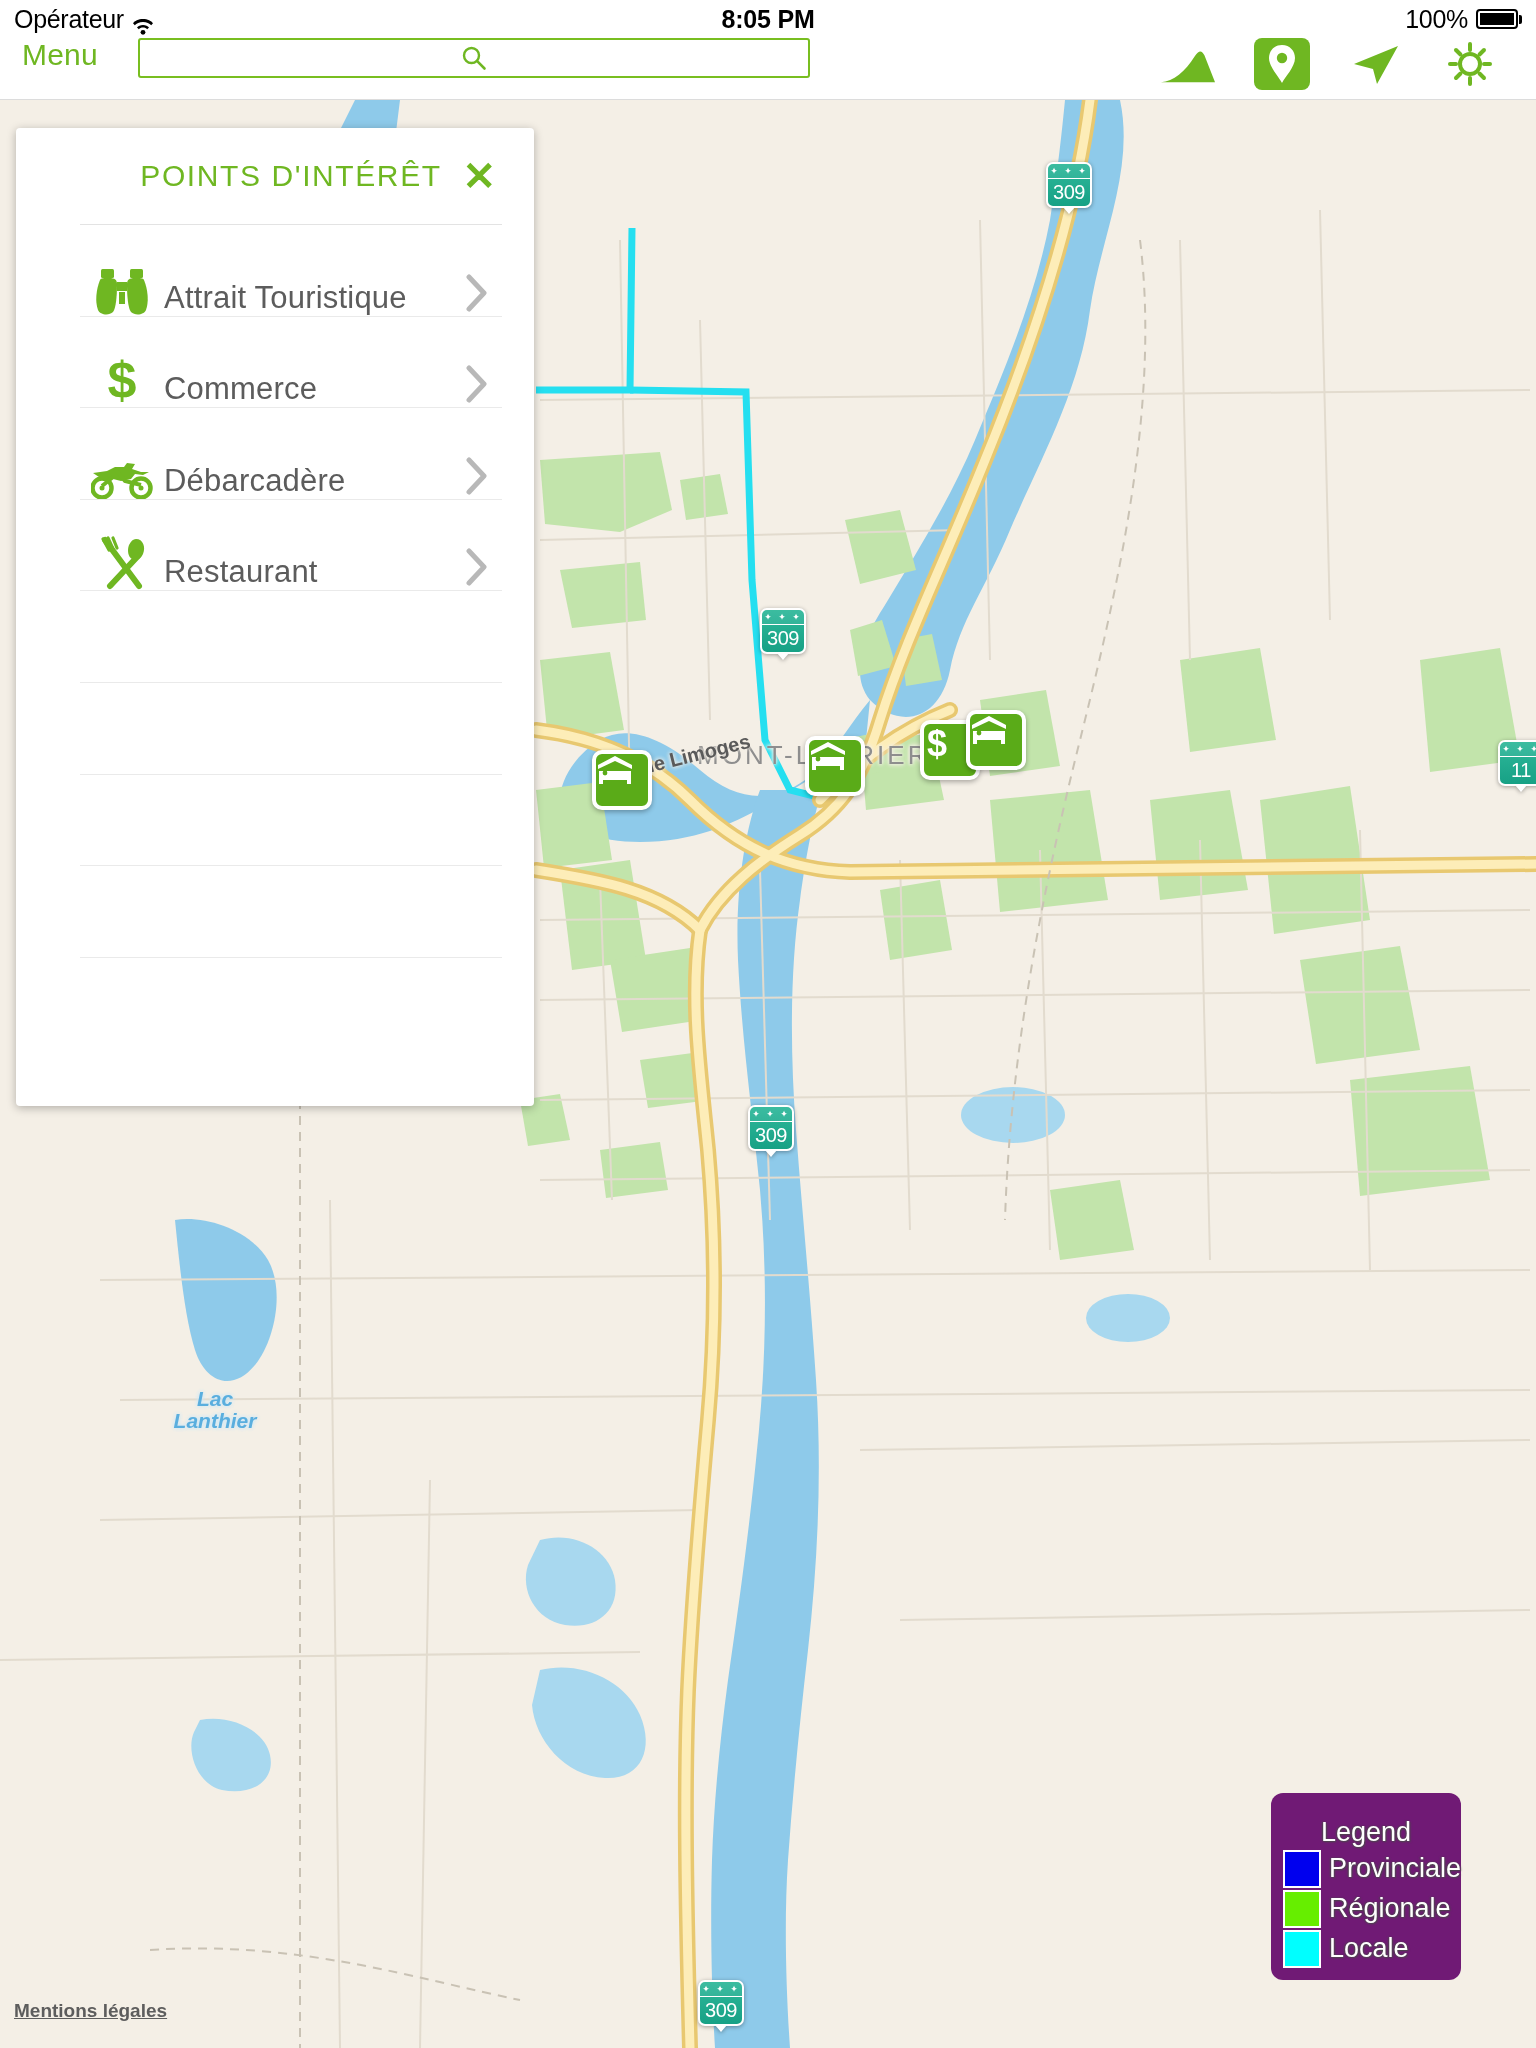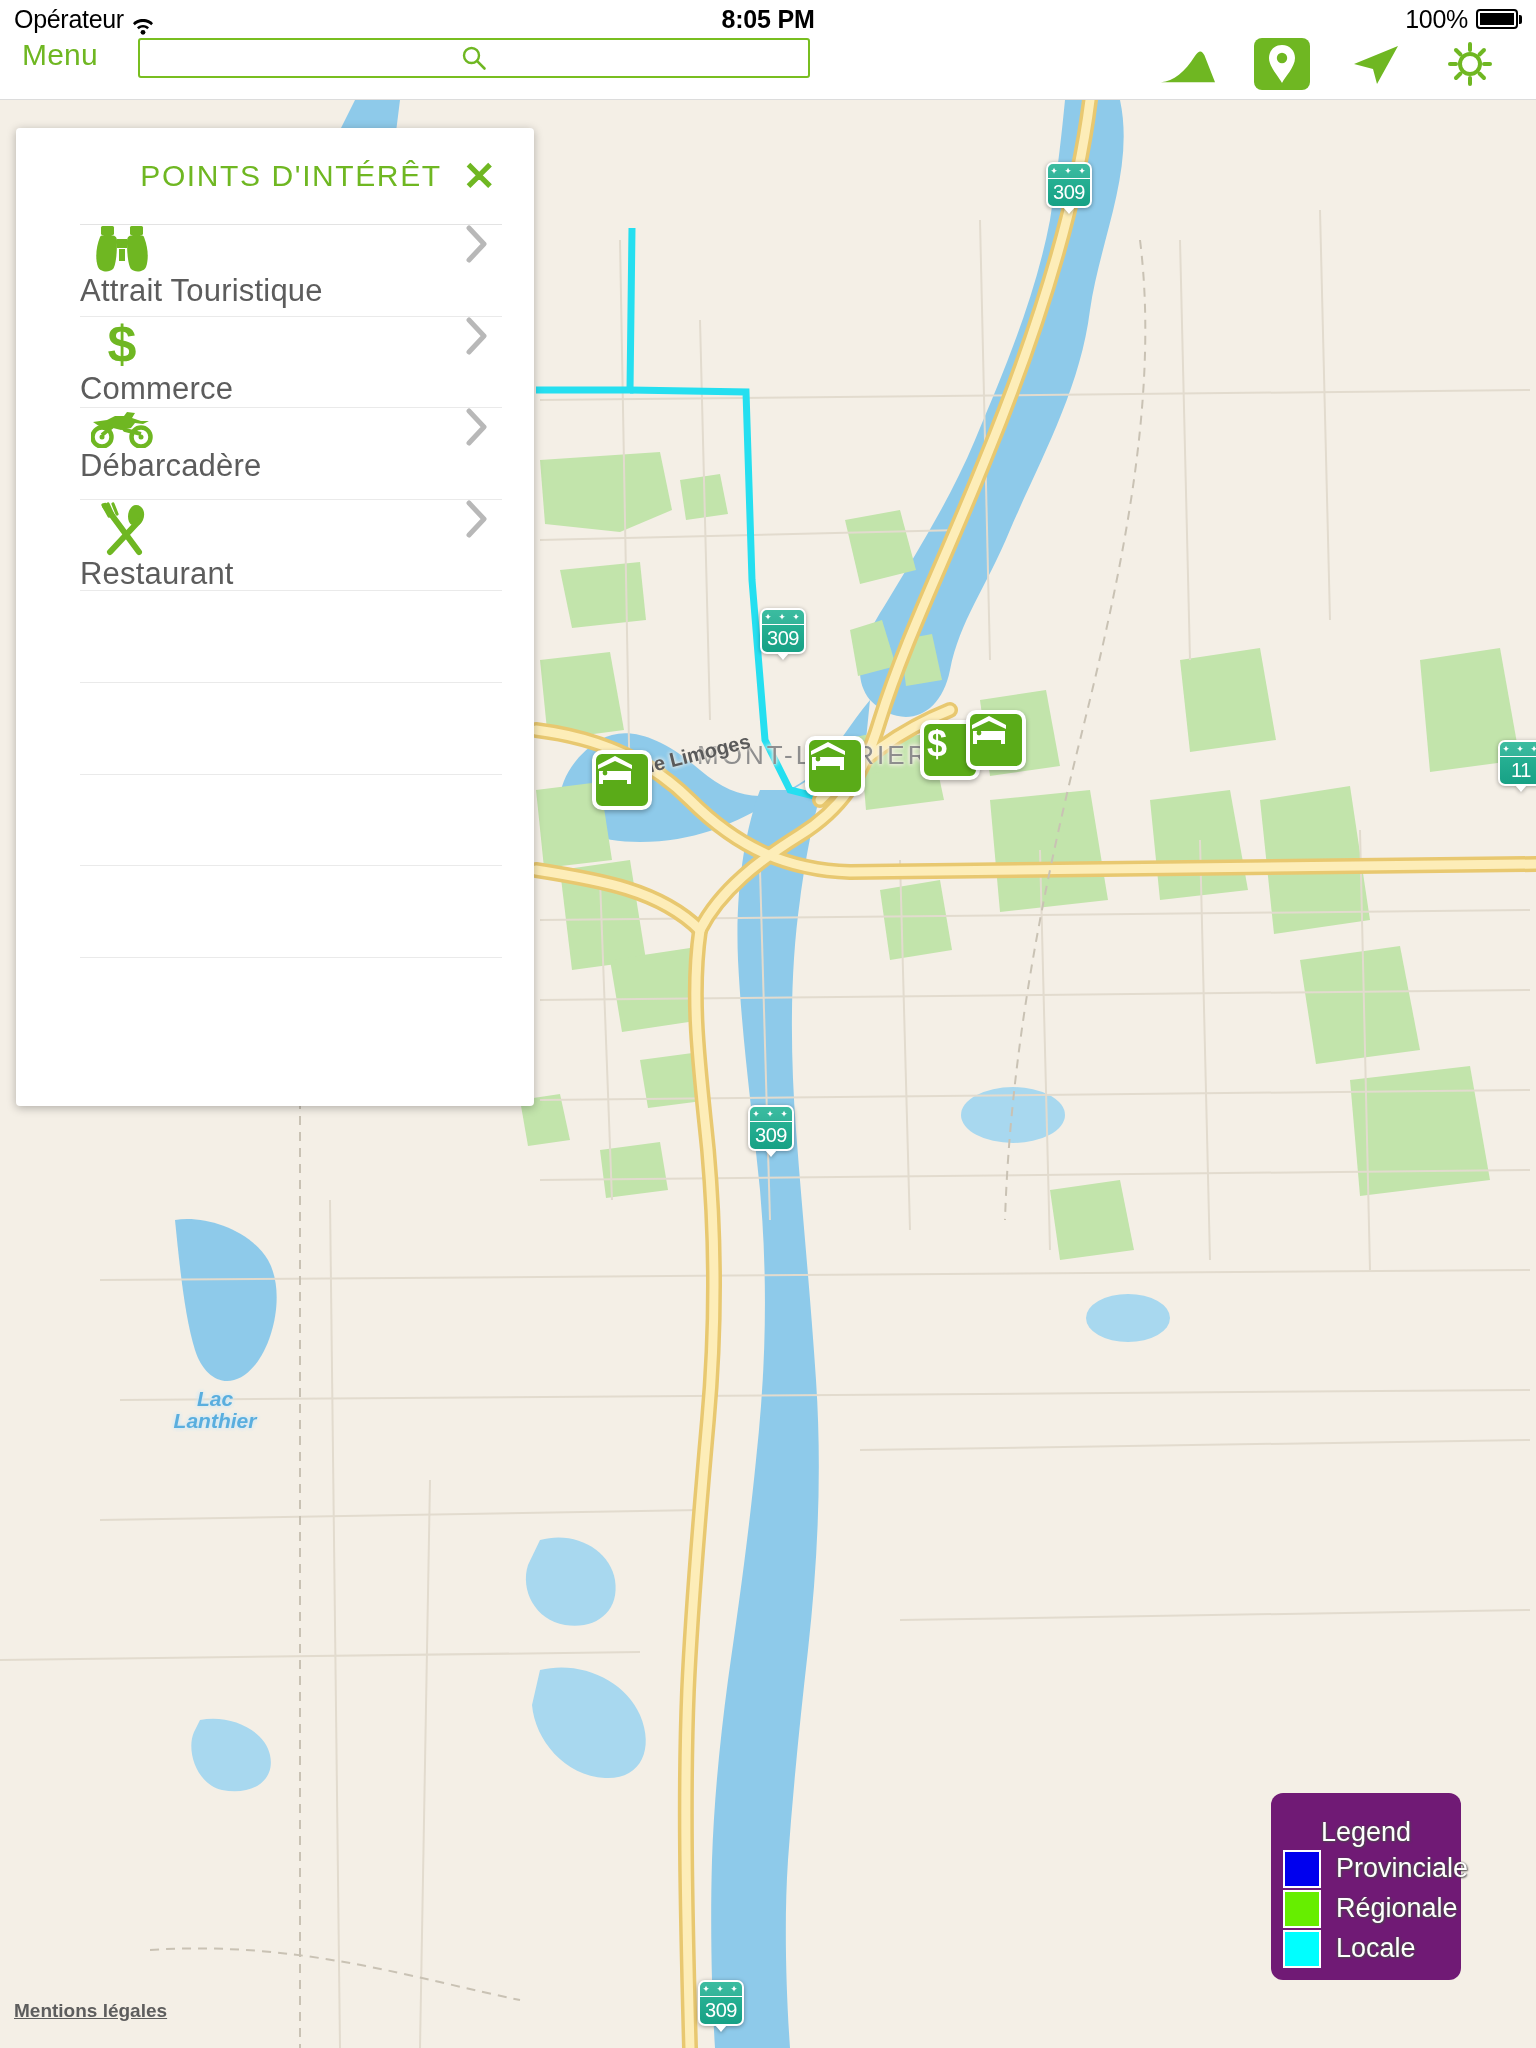--- a/index.html
+++ b/index.html
@@ -122,39 +122,39 @@
   }
   .poi-head { height: 96px; position: relative; display:flex;
               align-items:center; justify-content:center; }
   .poi-title { color:#6fb722; font-size:30px; letter-spacing:1.6px; }
   .poi-close { position:absolute; right:38px; top:50%; transform:translateY(-50%);
                color:#6fb722; font-size:40px; line-height:1; cursor:pointer;
                font-weight:600; }
   .poi-sep { height:1px; background:#e3e3e3; margin:0 32px; }
   .poi-list { }
   .poi-row {
-    height: 91.6px; display:flex; align-items:flex-start; position:relative;
-    margin: 0 32px; border-bottom: 1px solid #eaeaea; cursor:pointer;flex-direction:column;
+    height: 91.6px; display:flex; align-items:flex-end; position:relative;
+    margin: 0 32px; border-bottom: 1px solid #eaeaea; cursor:pointer;
   }
   .poi-icon { width: 84px; display:flex; align-items:center; justify-content:center; }
   .poi-label { font-size: 31px; color:#5c5c5c; letter-spacing:0.2px; }
   .poi-chev { position:absolute; right: 14px; color:#bbb; }
   .poi-empty { height: 91.6px; margin: 0 32px; border-bottom: 1px solid #eaeaea; }
 
   
   .legend {
     position: absolute; right: 75px; bottom: 68px;
     width: 190px; background: #701a75; border-radius: 12px;
     padding: 24px 12px 12px 12px; z-index: 25;
   }
   .legend-title {
     text-align:center; color:#ffffff; font-size:27px; line-height:1.15;
     text-shadow: 1px 1px 2px #4a4a4a, -1px 0 2px #4a4a4a;
   }
-  .legend-row { display:flex; align-items:center; gap:15px; margin-top: 2px; }
+  .legend-row { display:flex; align-items:center; gap:8px; margin-top: 2px; }
   .legend-swatch { width: 38px; height: 38px; border: 2px solid #ffffff; flex:0 0 auto;}
   .legend-text { color:#ffffff; font-size:27px; line-height:1.1;
                  text-shadow: 1px 1px 2px #4a4a4a, -1px 0 2px #4a4a4a; }
 
   
   .legal {
     position:absolute; left: 14px; bottom: 26px; z-index: 26;
     font-size: 19px; font-weight: 700; color:#5d5d5d;
     text-decoration: underline; cursor: pointer;
   }

